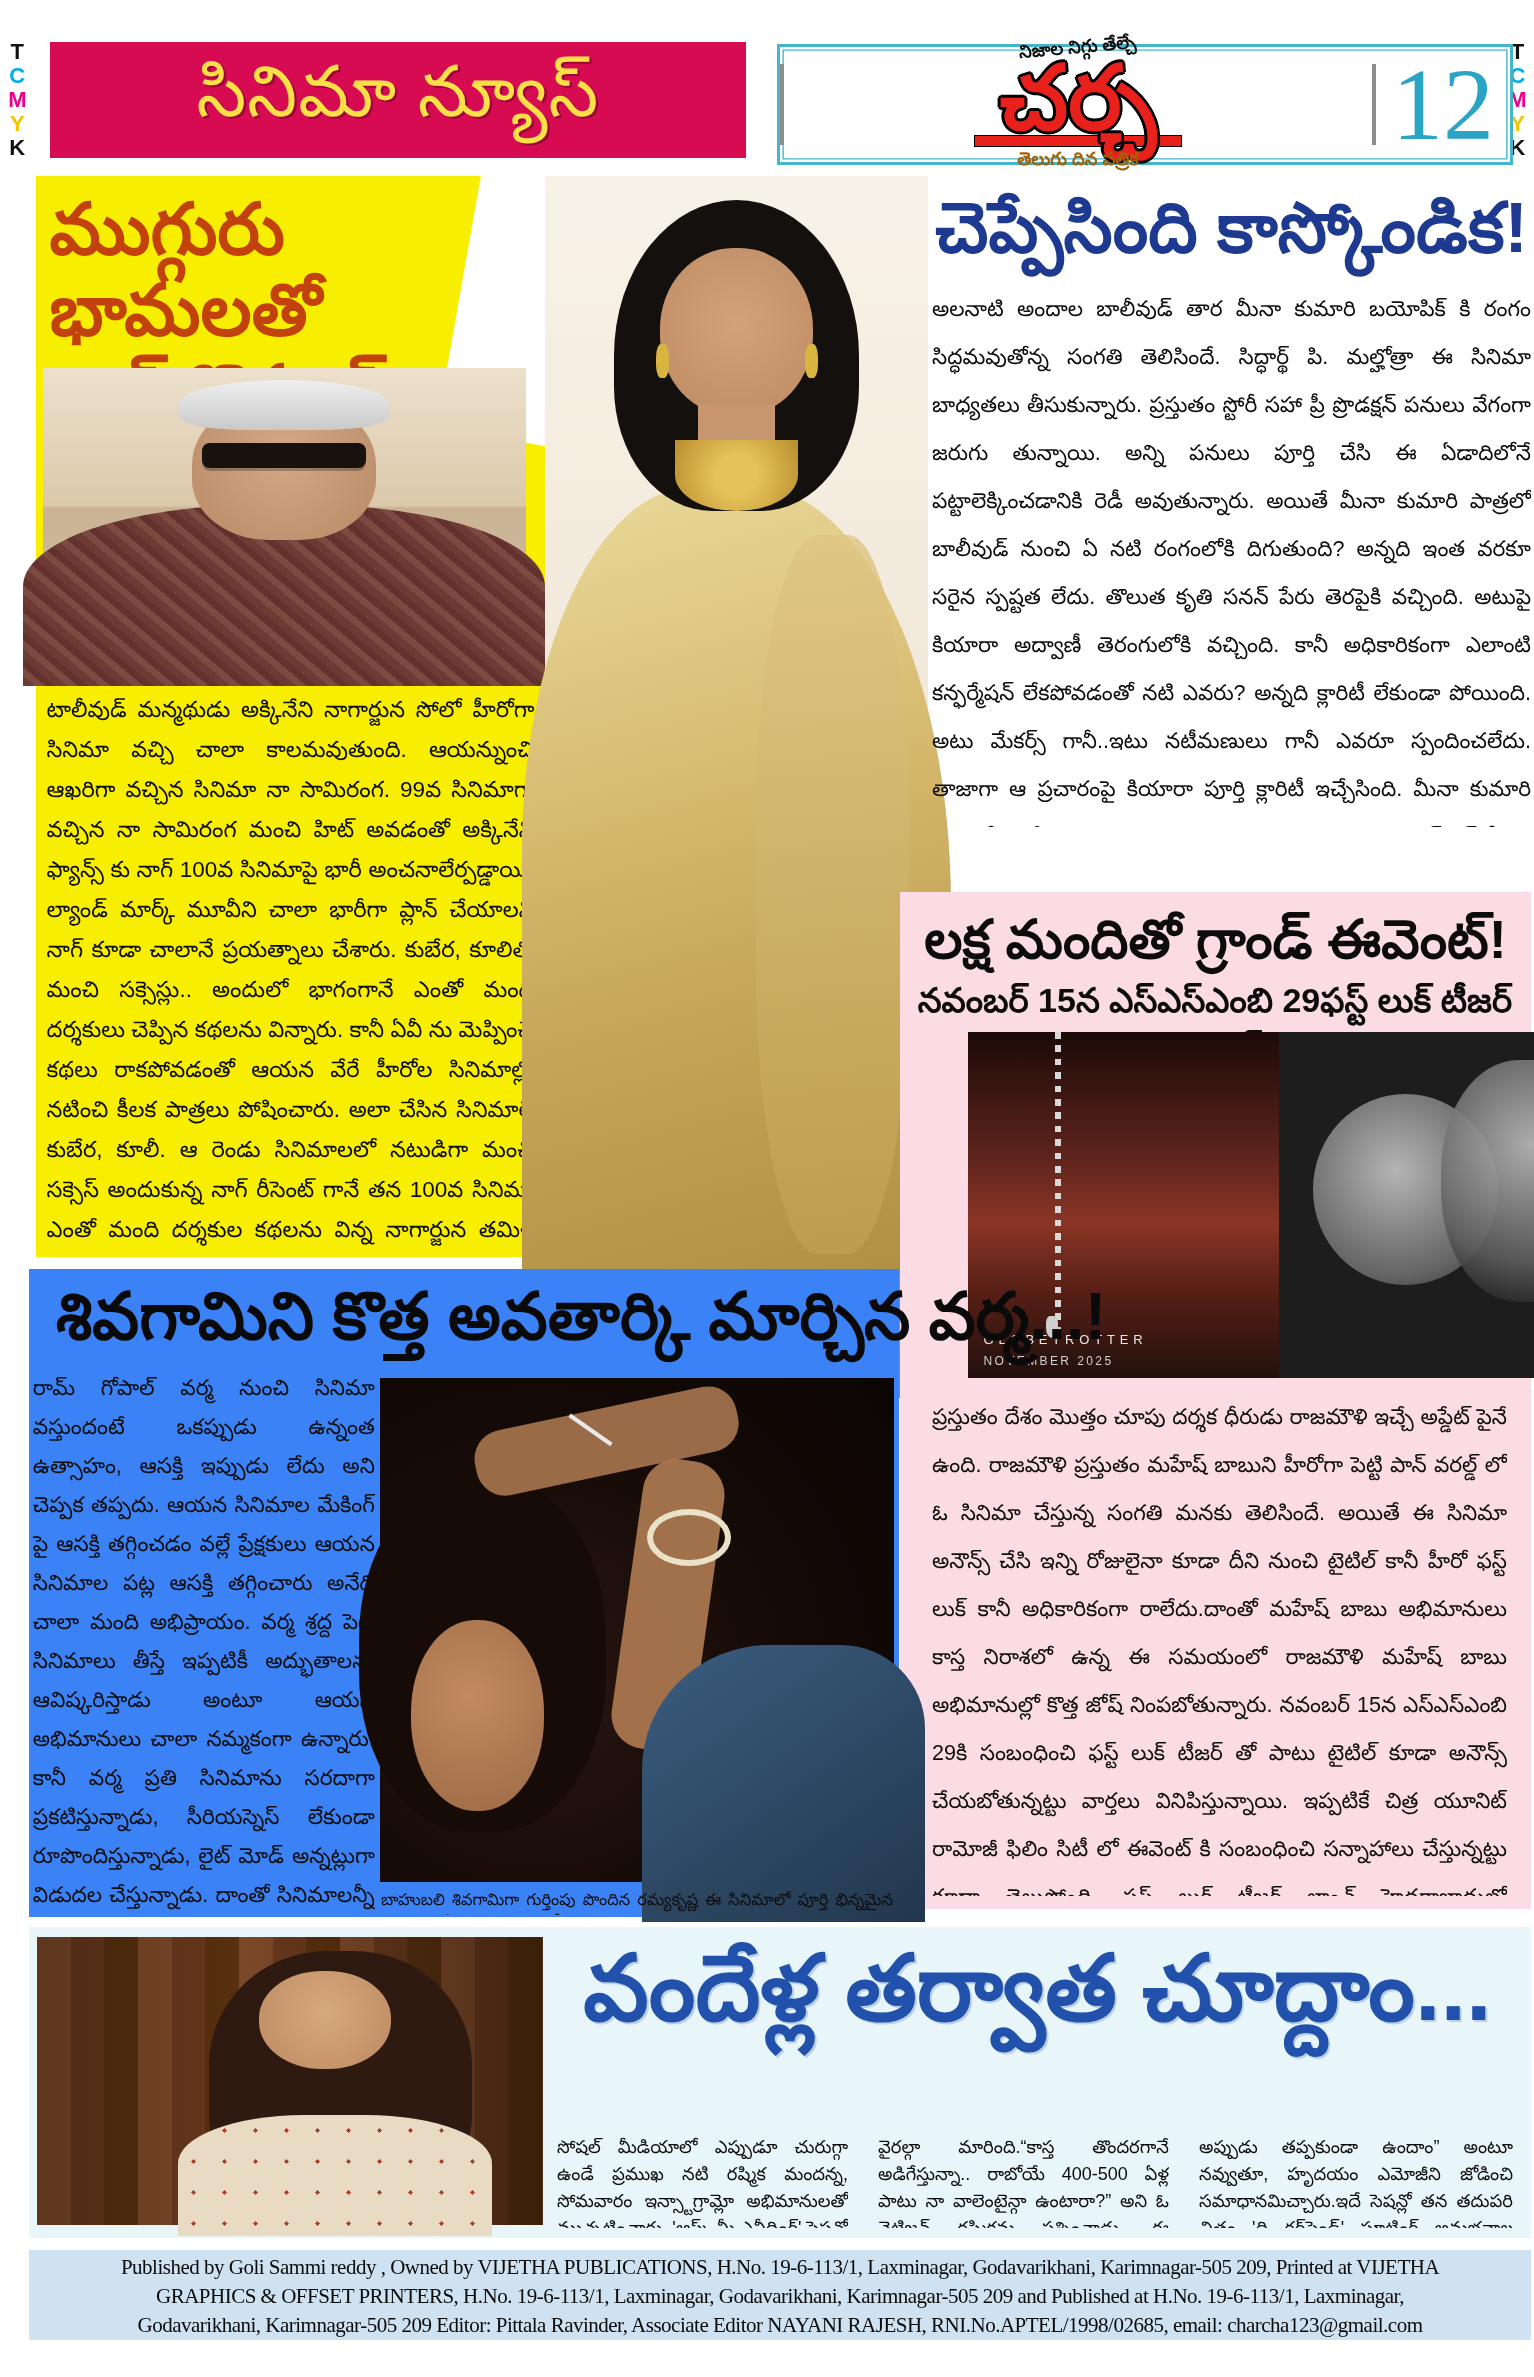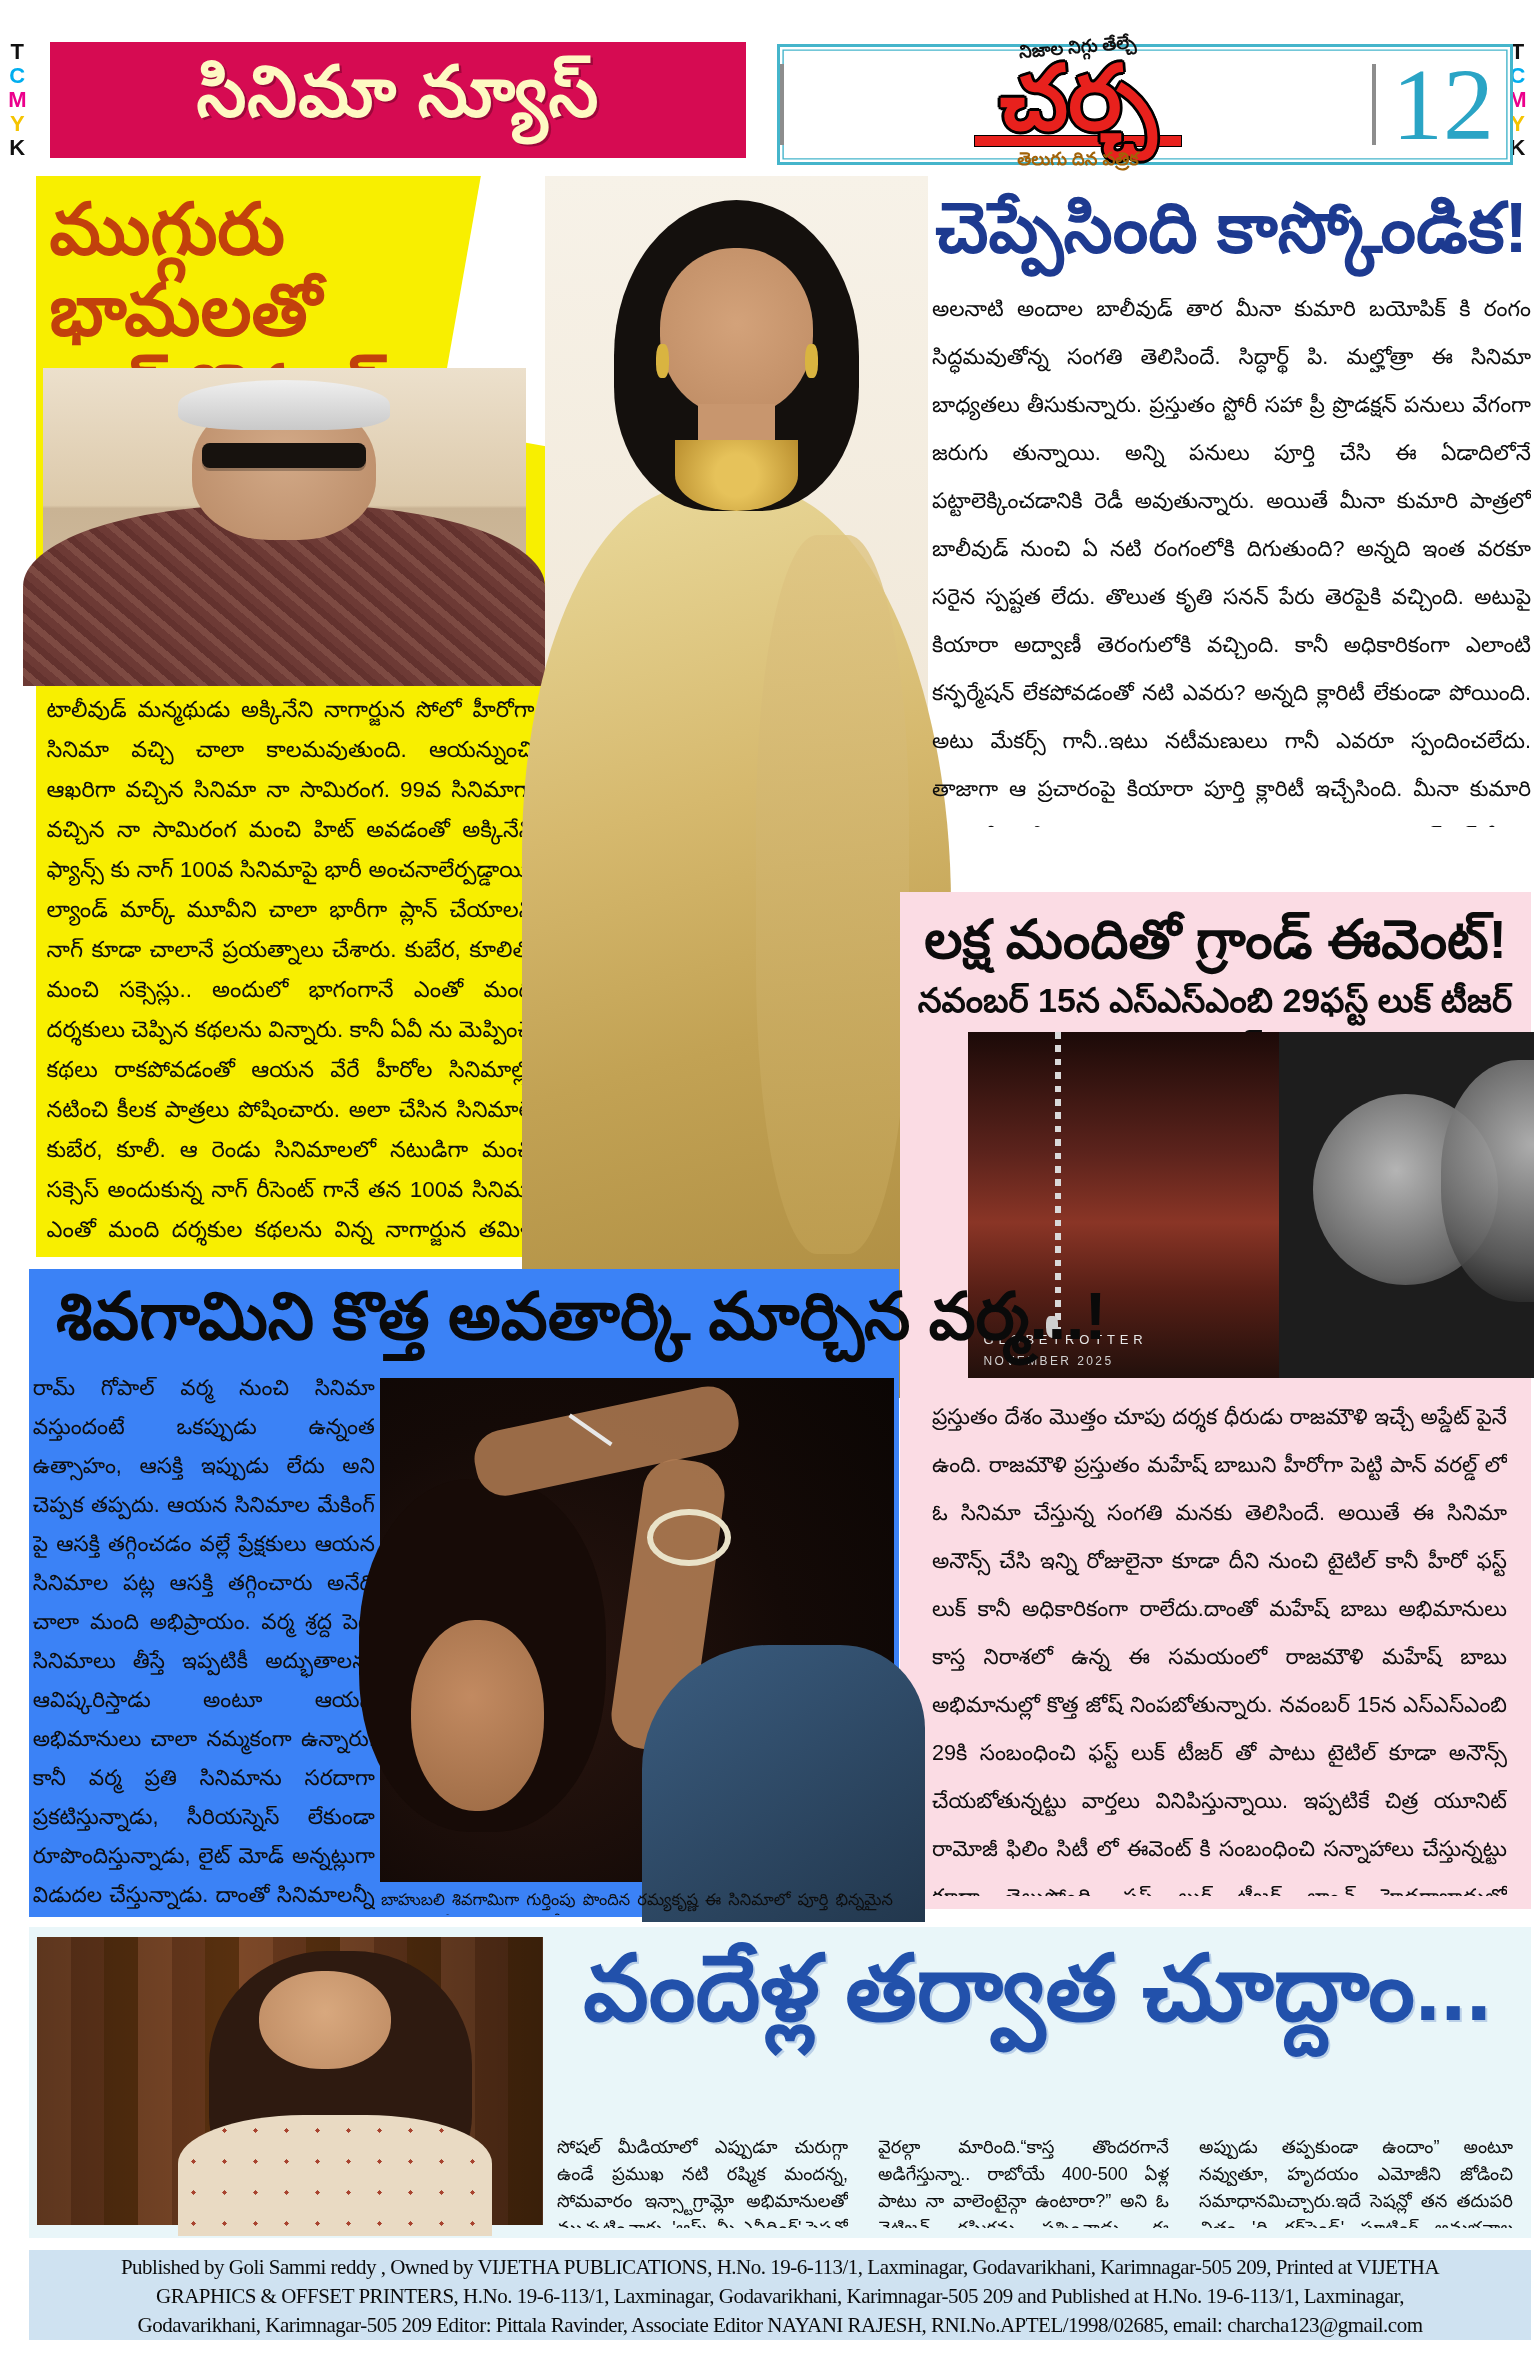--- a/index.html
+++ b/index.html
@@ -11,21 +11,21 @@
   .justify{text-align:justify;text-justify:inter-word;}
 
   
   .cmyk-strip{width:25px;text-align:center;font-weight:bold;font-size:22px;line-height:24px;}
   .cmyk-strip span{display:block;}
   .c-t{color:#101010;} .c-c{color:#00aeef;} .c-m{color:#ec008c;} .c-y{color:#f5c400;} .c-k{color:#101010;}
 
   
   #red-banner{left:50px;top:42px;width:696px;height:116px;background:#d60b52;
     display:flex;align-items:center;justify-content:center;}
-  #red-banner .t{color:#fef9c3;font-size:71px;font-weight:700;letter-spacing:1px;
+  #red-banner .t{color:#fde047;font-size:71px;font-weight:400;letter-spacing:1px;
     text-shadow:2.4px 2.4px 0 rgba(90,0,30,.45);}
   #header-box{left:777px;top:44px;width:730px;height:115px;border:3.4px solid #45b5cb;
     box-shadow:inset 0 0 0 2.4px #ffffff, inset 0 0 0 3.8px #45b5cb;
     display:flex;align-items:center;background:#fff;}
   .date-block{width:178px;text-align:center;}
   .date-block .d1,.date-block .d2{color:#e21a1d;font-weight:800;font-size:27px;line-height:35px;}
   .date-sep{height:3.8px;background:#bdbdbd;width:96px;margin:2.9px auto;}
   .vdiv{width:4.3px;height:81px;background:#8d8d8d;}
   .logo-block{flex:1;text-align:center;position:relative;padding-top:1.9px;}
   .logo-tag-top{font-size:18px;font-weight:bold;color:#101010;transform:rotate(-5deg);}

